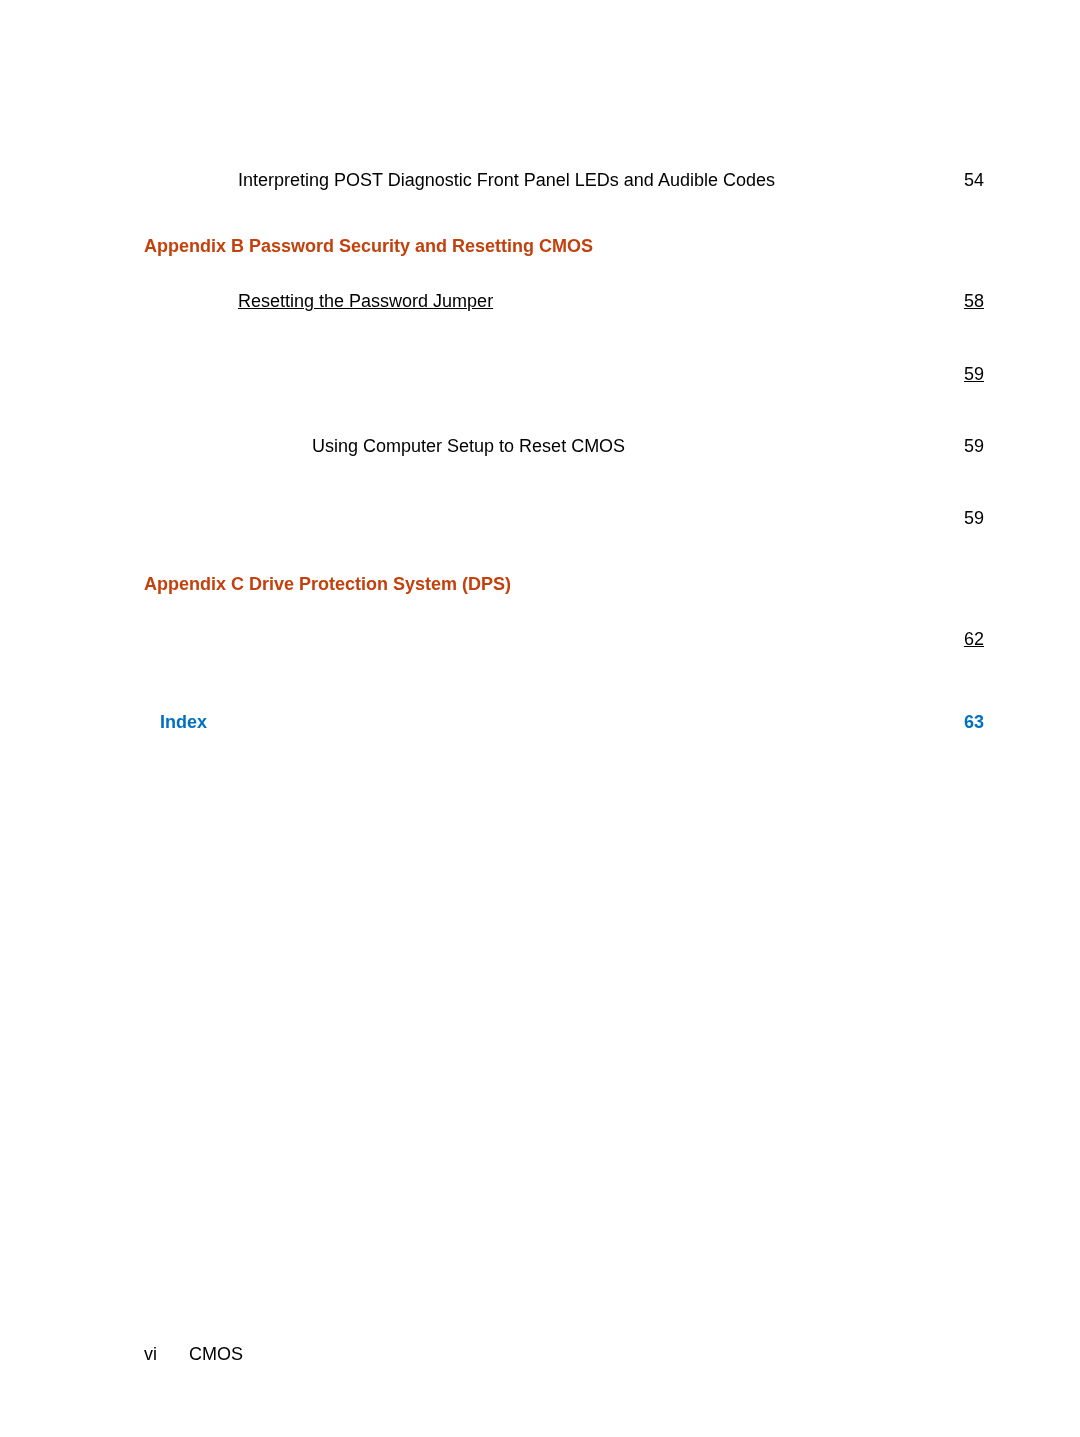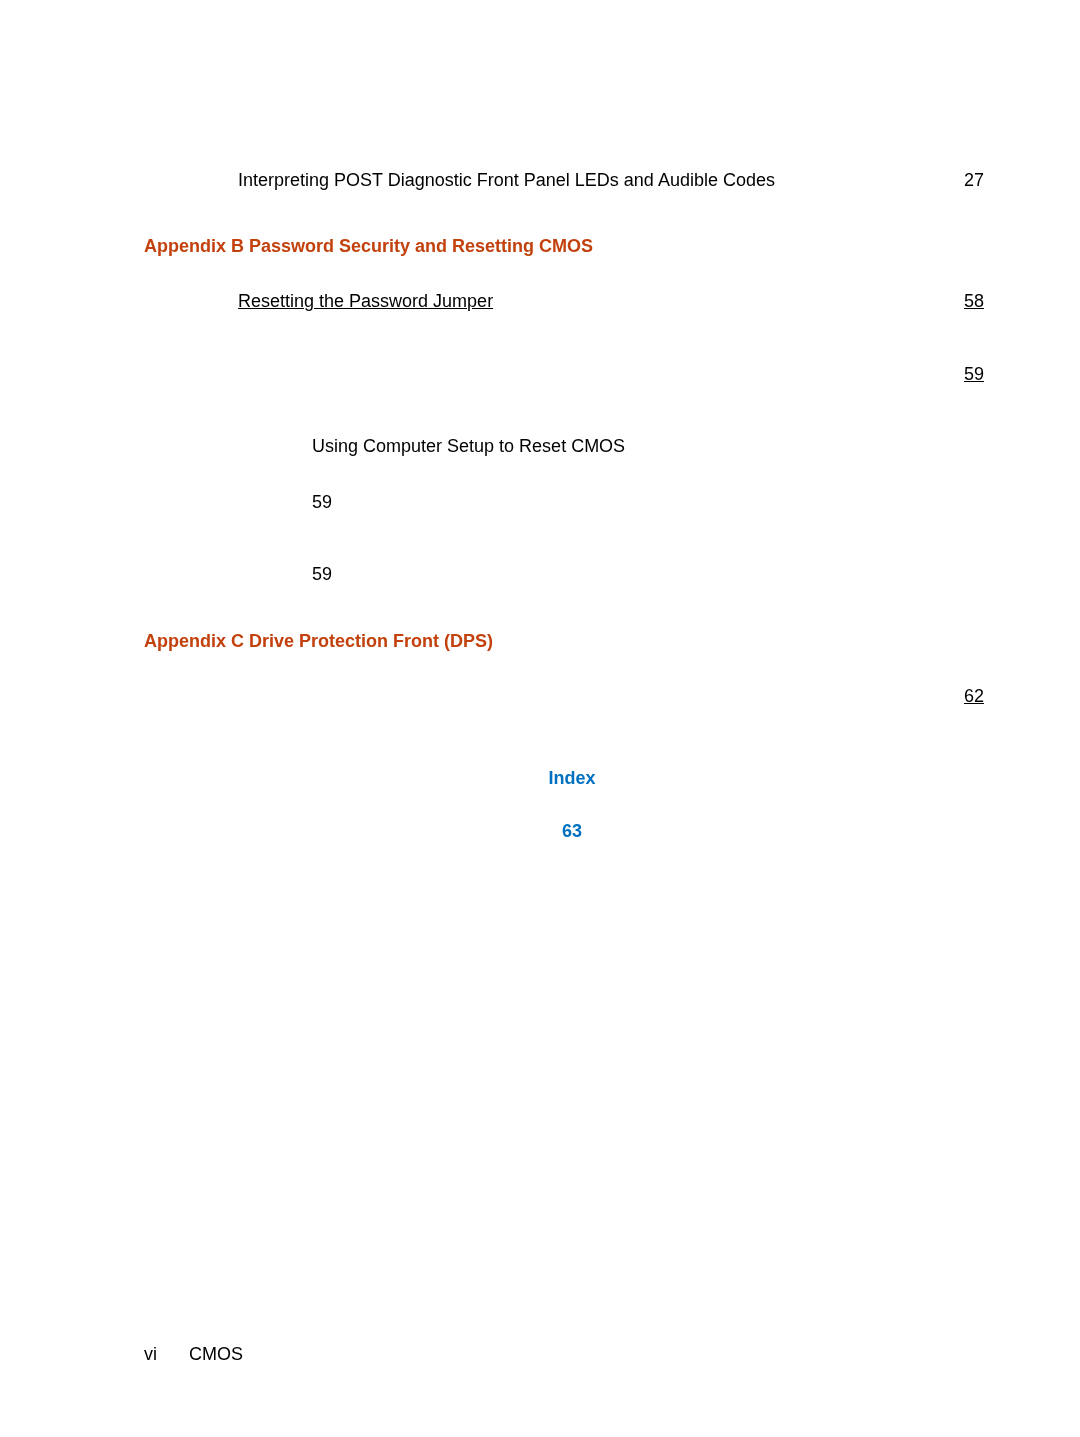--- a/index.html
+++ b/index.html
@@ -49,30 +49,29 @@
     }
     .heading-link {
       color: #c2410c;
       font-weight: bold;
       font-size: 18px;
       margin-top: 28px;
       margin-bottom: 4px;
     }
     .indent-1 { padding-left: 78px; }
     .indent-2 { padding-left: 78px; text-decoration: underline; }
-    .indent-3 { padding-left: 152px; flex-direction: column; }
+    .indent-3 { padding-left: 152px; }
     .index-line {
       display: flex;
-      align-items: center;
+      align-items: flex-start;
       white-space: nowrap;
       font-size: 18px;
       font-weight: bold;
       color: #0070c0;
       margin-top: 28px;
-      flex-direction: column;
     }
     .index-line .toc-leader::after {
       color: #0070c0;
     }
     .footer {
       position: absolute;
       bottom: 72px;
       left: 80px;
       right: 80px;
       display: flex;
@@ -80,21 +79,21 @@
     }
   </style>
 </head>
 <body>
 
 <div class="page-content">
 
   <div class="toc-line indent-1">
     <span class="toc-text">Interpreting POST Diagnostic Front Panel LEDs and Audible Codes</span>
     <span class="toc-leader"></span>
-    <span class="toc-page">27</span>
+    <span class="toc-page">54</span>
   </div>
 
   <div class="heading-link">Appendix B  Password Security and Resetting CMOS</div>
 
   <div class="toc-line indent-2">
     <span class="toc-text">Resetting the Password Jumper</span>
     <span class="toc-leader"></span>
     <span class="toc-page">58</span>
   </div>
   <div class="toc-line indent-2">
@@ -104,21 +103,21 @@
   <div class="toc-line indent-3">
     <span class="toc-text">Using Computer Setup to Reset CMOS</span>
     <span class="toc-leader"></span>
     <span class="toc-page">59</span>
   </div>
   <div class="toc-line indent-3">
     <span class="toc-leader"></span>
     <span class="toc-page">59</span>
   </div>
 
-  <div class="heading-link">Appendix C  Drive Protection Front (DPS)</div>
+  <div class="heading-link">Appendix C  Drive Protection System (DPS)</div>
 
   <div class="toc-line indent-2">
     <span class="toc-leader"></span>
     <span class="toc-page">62</span>
   </div>
 
   <div class="index-line">
     <span class="toc-text">Index</span>
     <span class="toc-leader"></span>
     <span class="toc-page">63</span>

